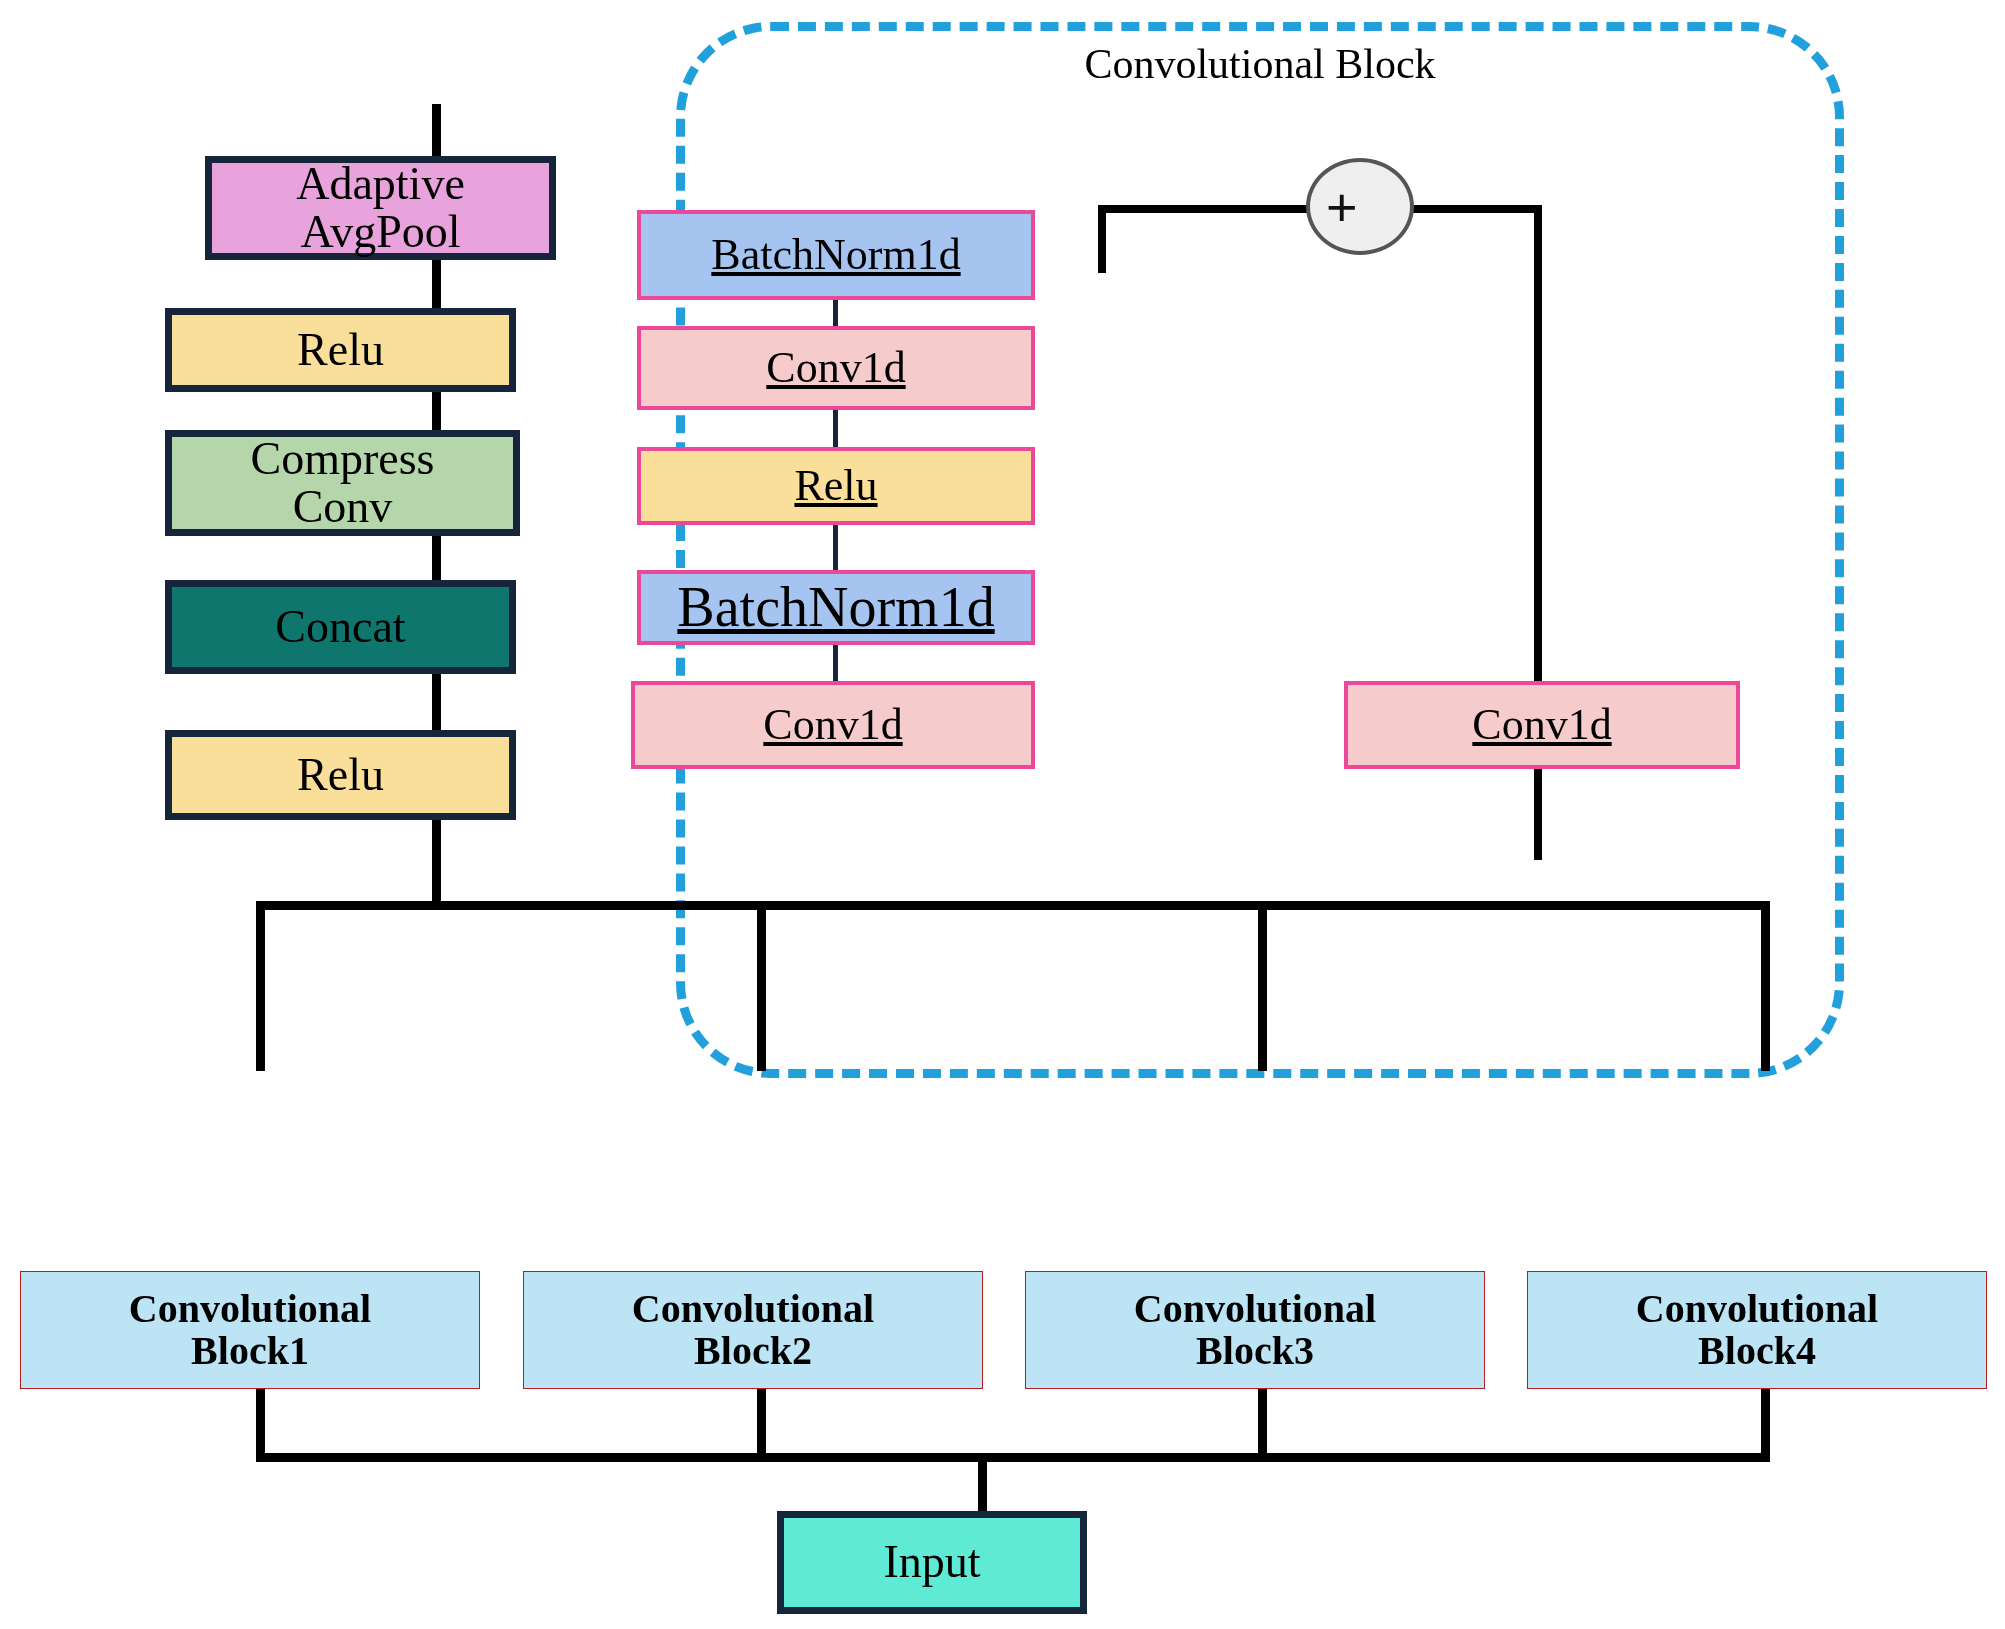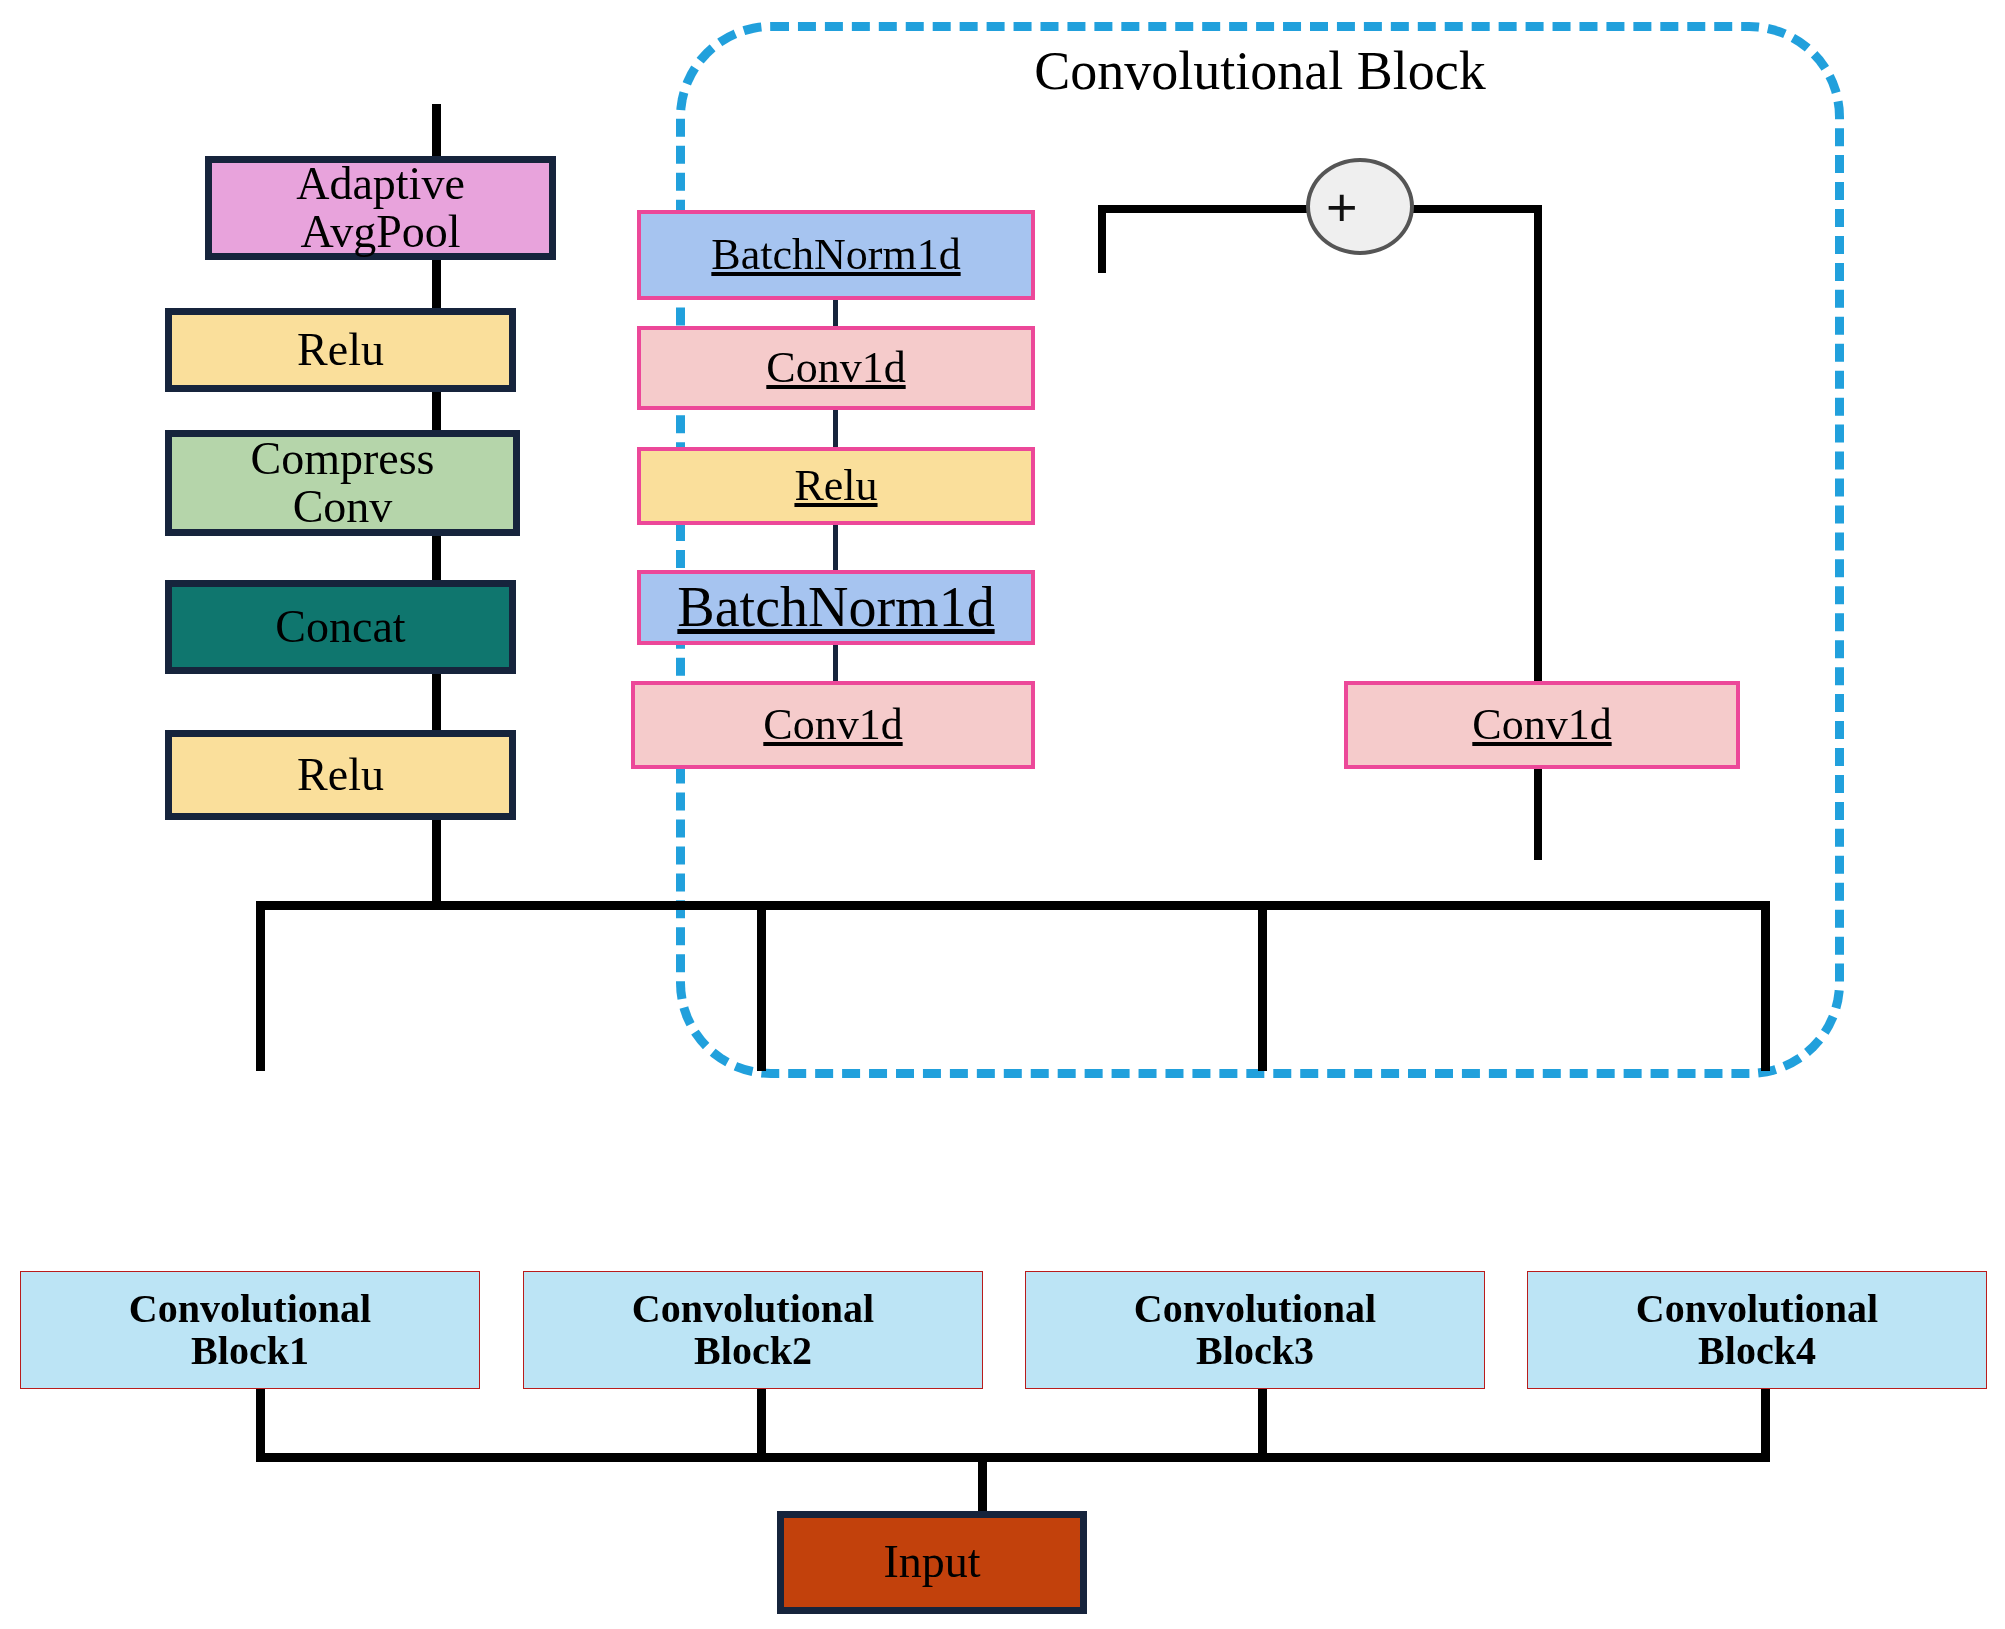--- a/index.html
+++ b/index.html
@@ -61,21 +61,21 @@
     position: absolute;
     box-sizing: border-box;
     border: 9px dashed #21a0dc;
     border-radius: 95px;
     z-index: 1;
     background: transparent;
   }
   #conv-block-title {
     position: absolute;
     z-index: 6;
-    font-size: 54px;
+    font-size: 42px;
     color: #000;
     text-align: center;
     white-space: nowrap;
   }
 
   
   #plus-node {
     position: absolute;
     box-sizing: border-box;
     background: #efefef;
@@ -201,17 +201,17 @@
 Block4</span>
   </div>
 
   <div class="line" style="left:256px; top:1389px; width:9px; height:73px;"></div>
   <div class="line" style="left:757px; top:1389px; width:9px; height:73px;"></div>
   <div class="line" style="left:1258px; top:1389px; width:9px; height:73px;"></div>
   <div class="line" style="left:1761px; top:1389px; width:9px; height:73px;"></div>
   <div class="line" style="left:256px; top:1453px; width:1514px; height:9px;"></div>
   <div class="line" style="left:978px; top:1453px; width:9px; height:62px;"></div>
 
-  <div class="node thick" style="left:777px; top:1511px; width:310px; height:103px; background:#c2410c;">
+  <div class="node thick" style="left:777px; top:1511px; width:310px; height:103px; background:#5eead4;">
     <span>Input</span>
   </div>
 
 </div>
 
 </body></html>

